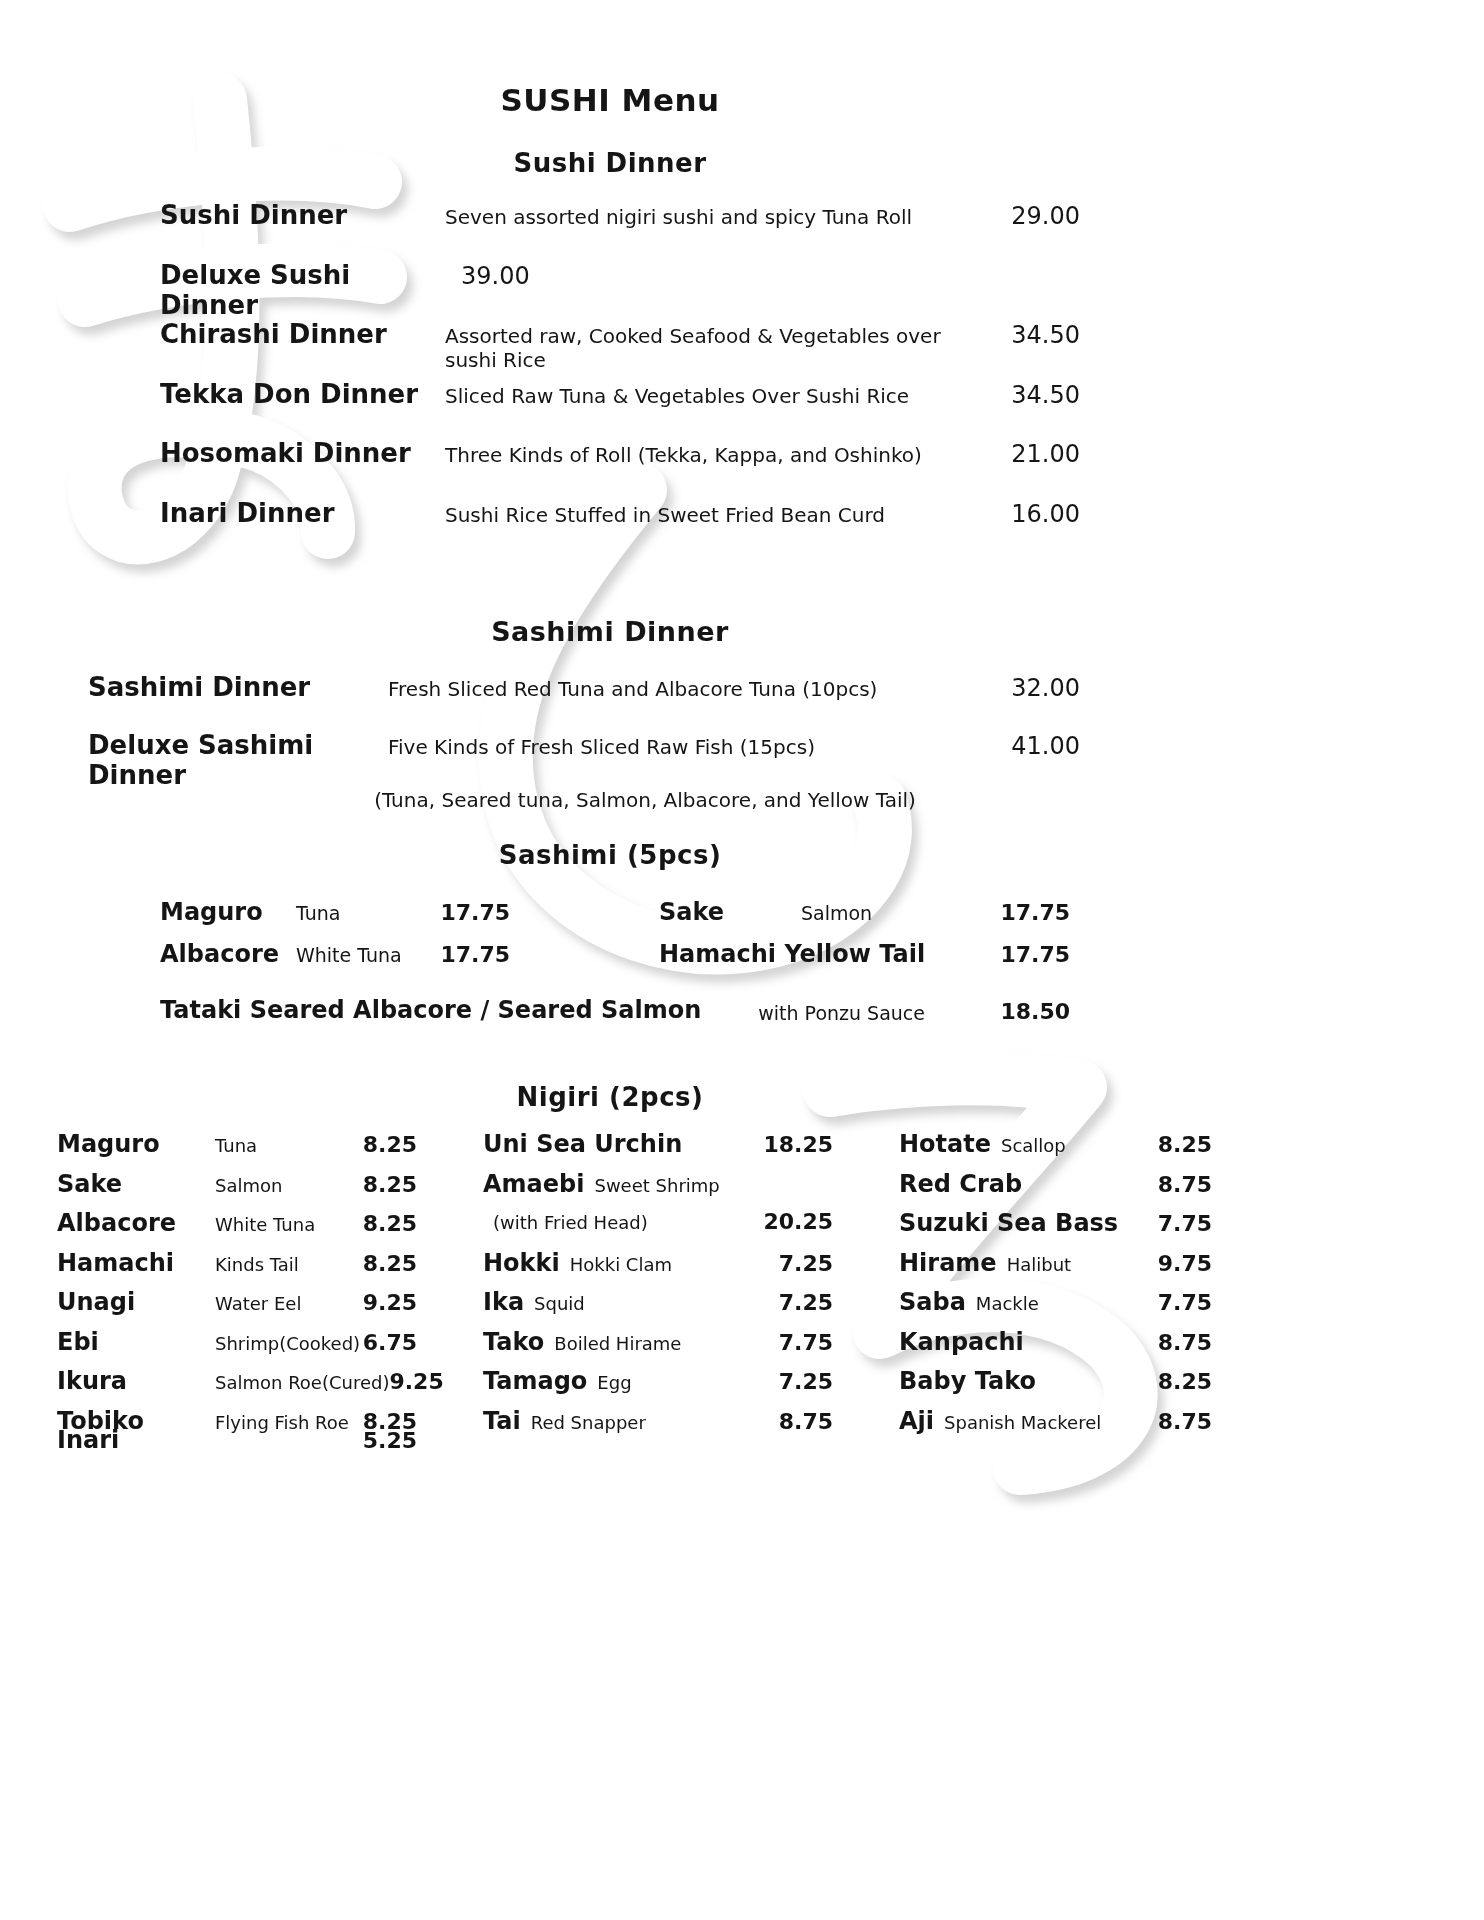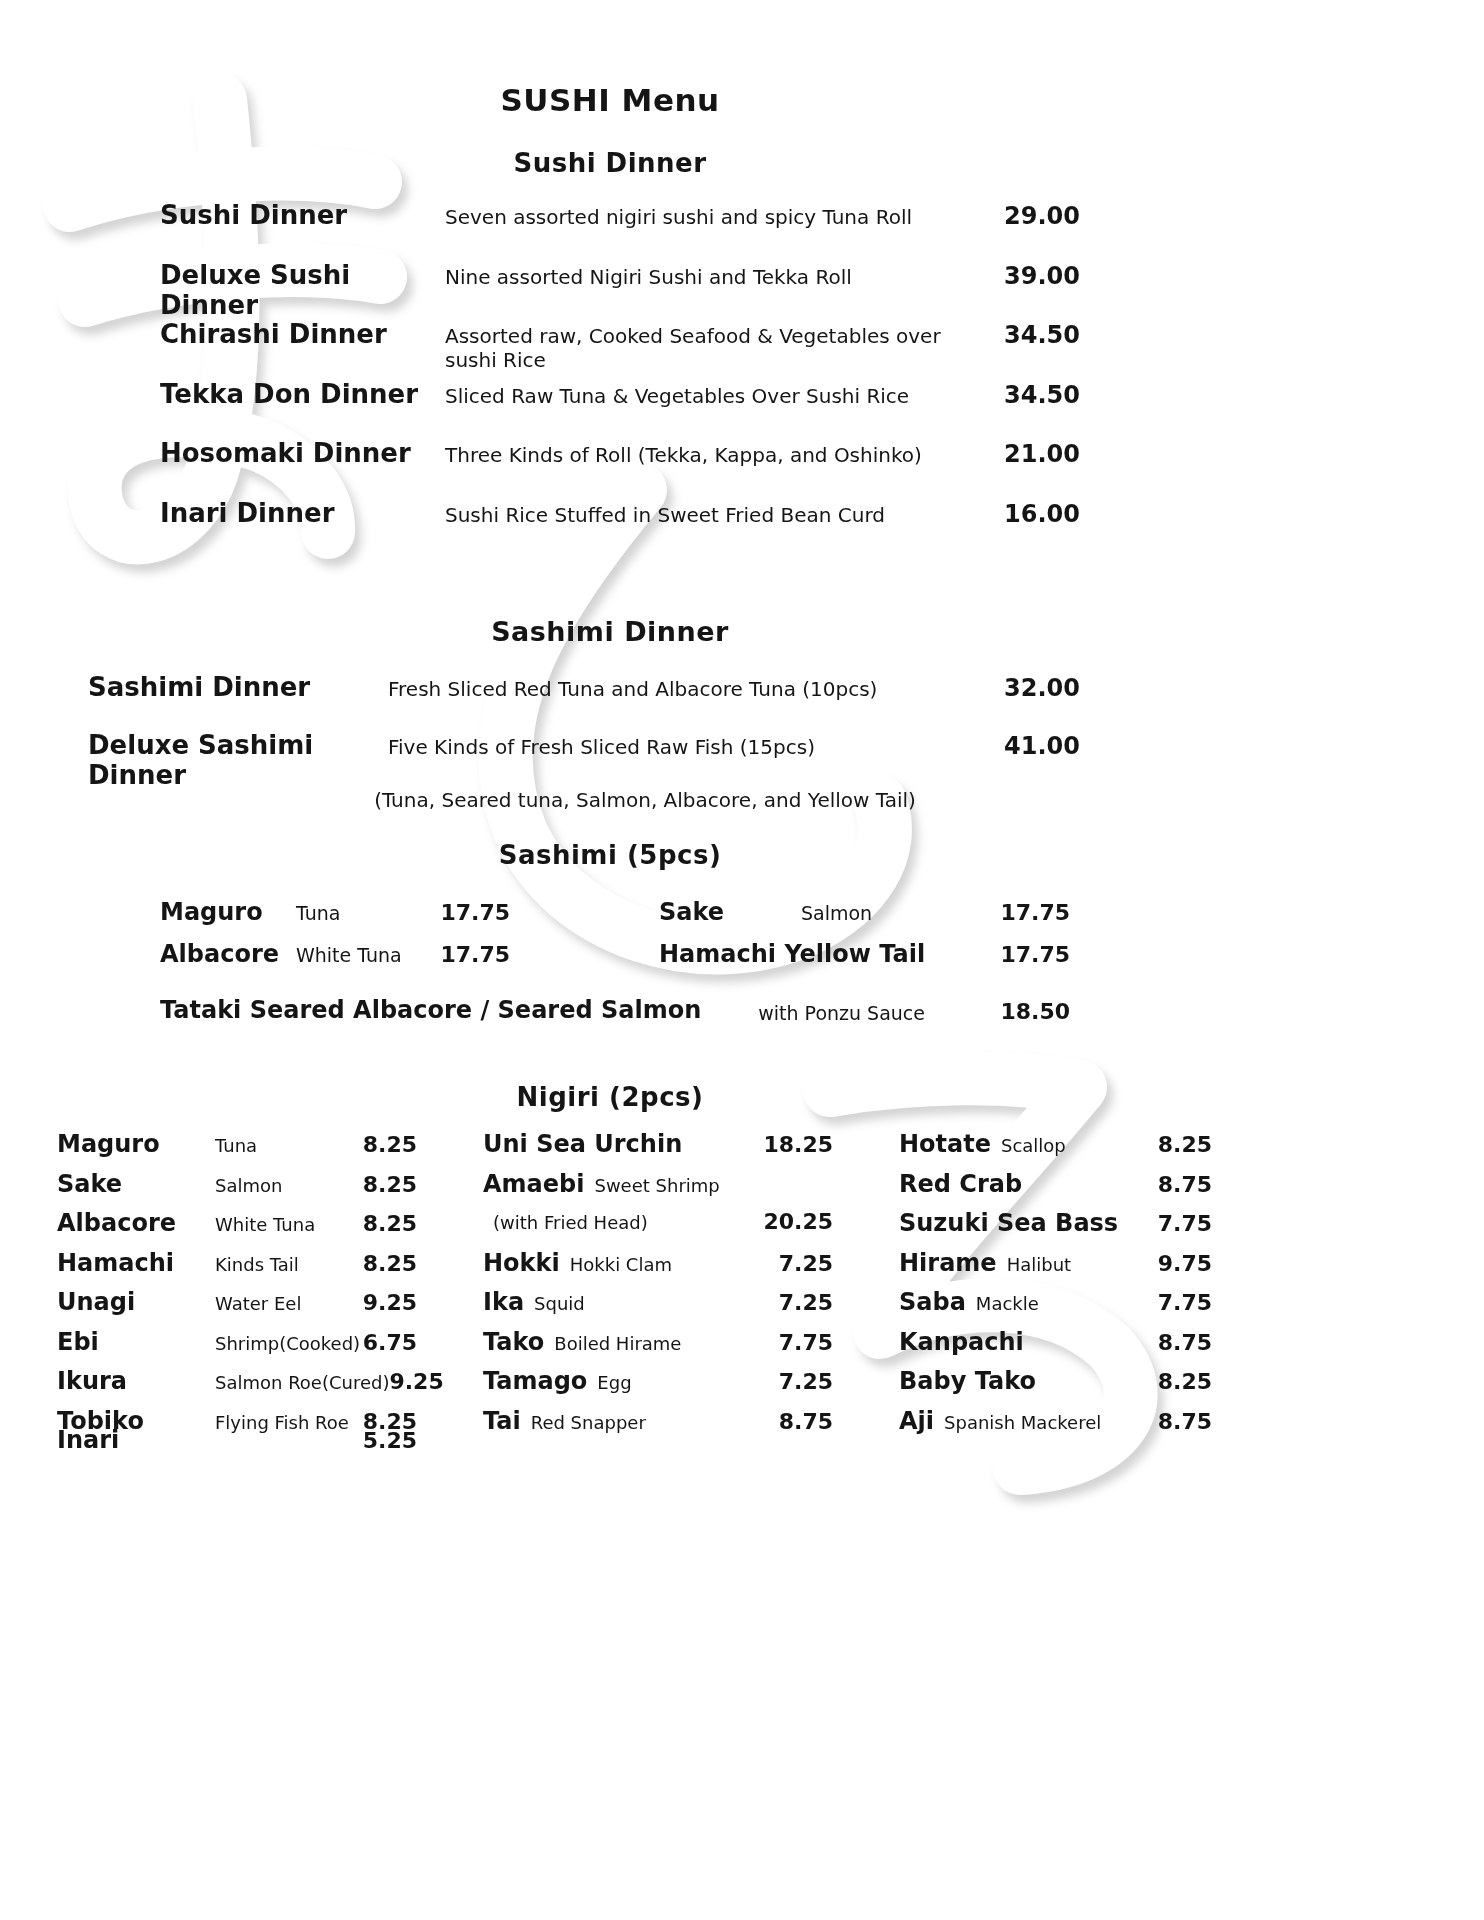--- a/index.html
+++ b/index.html
@@ -27,21 +27,21 @@
 
   
   .dinner-list{position:absolute;}
   #sushi-list{left:160px;top:200px;width:920px;}
   #sashimi-list{left:88px;top:672px;width:992px;}
   .dinner-row{display:flex;align-items:baseline;height:59.5px;}
   #sashimi-list .dinner-row{height:58px;}
   .dinner-row .nm{font-size:26px;font-weight:bold;width:285px;flex-shrink:0;}
   #sashimi-list .dinner-row .nm{width:300px;}
   .dinner-row .ds{font-size:20px;flex:1;}
-  .dinner-row .pr{font-size:24px;font-weight:bold;margin-left:16px;white-space:nowrap;}
+  .dinner-row .pr{font-size:24px;font-weight:normal;margin-left:16px;white-space:nowrap;}
 
   #sashimi-note{
     position:absolute;top:788px;left:0;width:1290px;text-align:center;font-size:20px;
   }
 
   
   #s5-rows{position:absolute;top:898px;left:0;width:1484px;}
   .s5-row{display:flex;height:42px;}
   .s5-cell{display:flex;align-items:baseline;}
   .s5-left{margin-left:160px;width:350px;}
@@ -91,21 +91,20 @@
   <div id="h-sushi" class="center-heading">Sushi Dinner</div>
 
   <div id="sushi-list" class="dinner-list">
     <div class="dinner-row">
       <span class="nm">Sushi Dinner</span>
       <span class="ds">Seven assorted nigiri sushi and spicy Tuna Roll</span>
       <span class="pr">29.00</span>
     </div>
     <div class="dinner-row">
       <span class="nm">Deluxe Sushi Dinner</span>
-      <span class="ds">Nine assorted Nigiri Sushi and Tekka Roll</span>
       <span class="pr">39.00</span>
     </div>
     <div class="dinner-row">
       <span class="nm">Chirashi Dinner</span>
       <span class="ds">Assorted raw, Cooked Seafood &amp; Vegetables over sushi Rice</span>
       <span class="pr">34.50</span>
     </div>
     <div class="dinner-row">
       <span class="nm">Tekka Don Dinner</span>
       <span class="ds">Sliced Raw Tuna &amp; Vegetables Over Sushi Rice</span>

